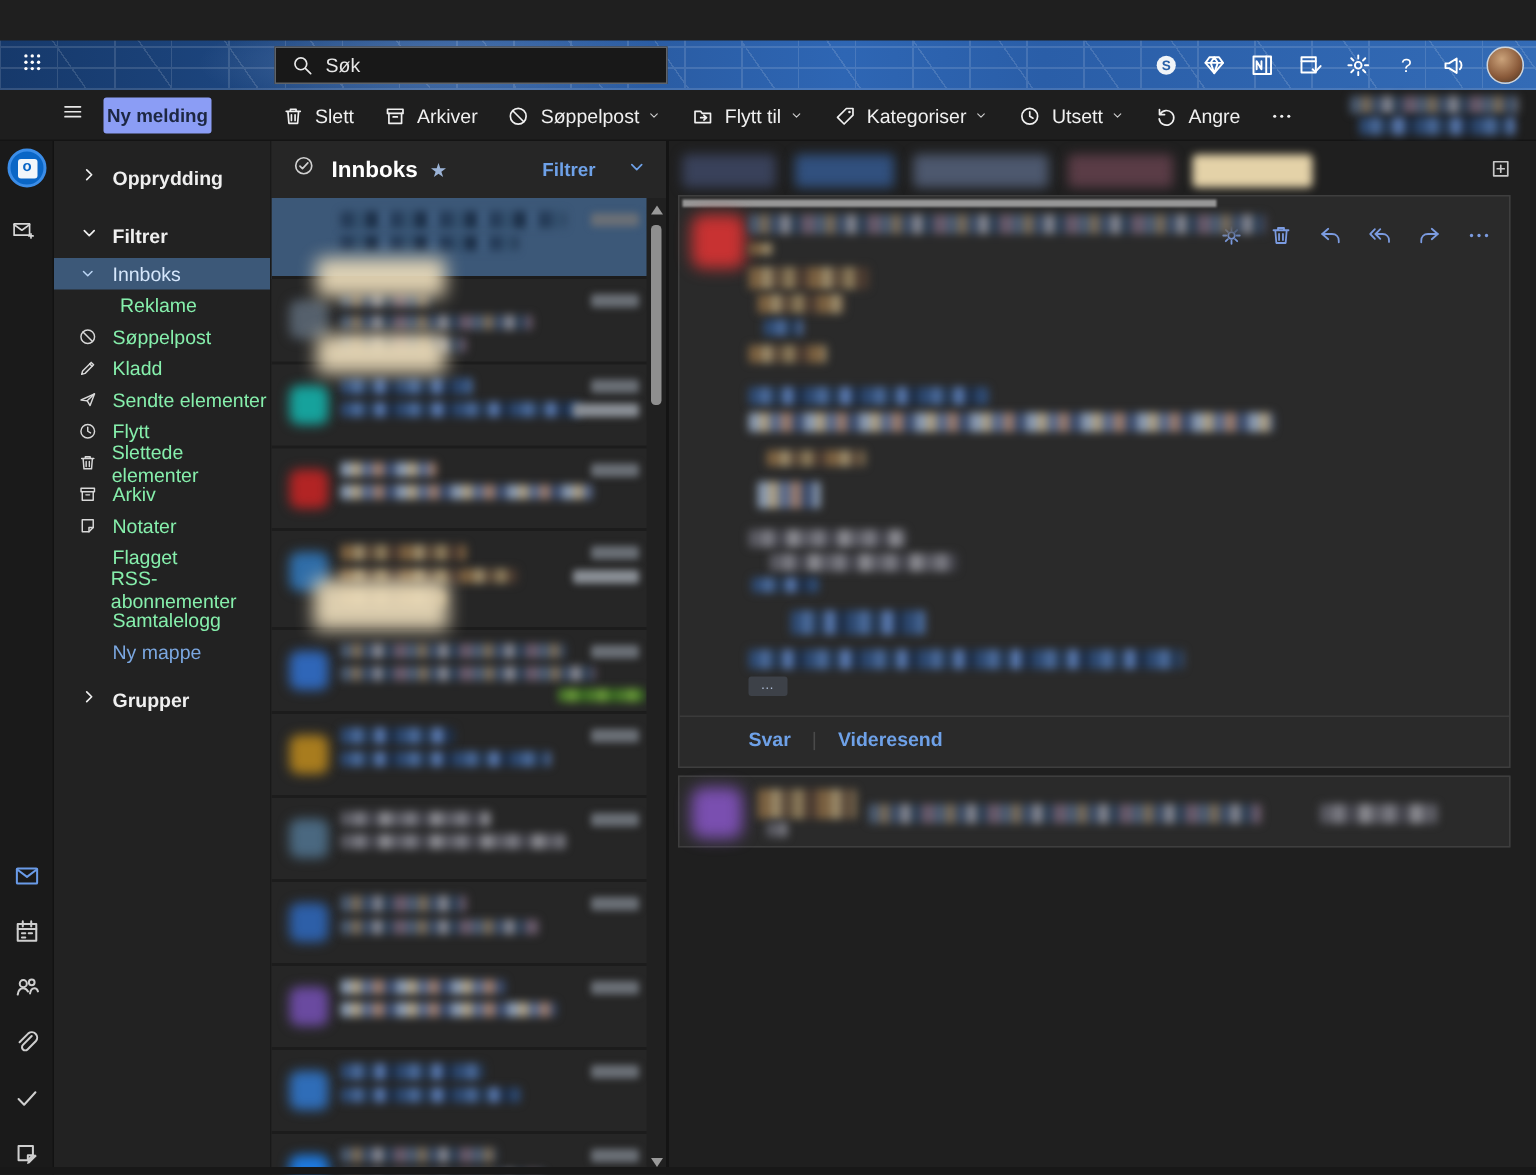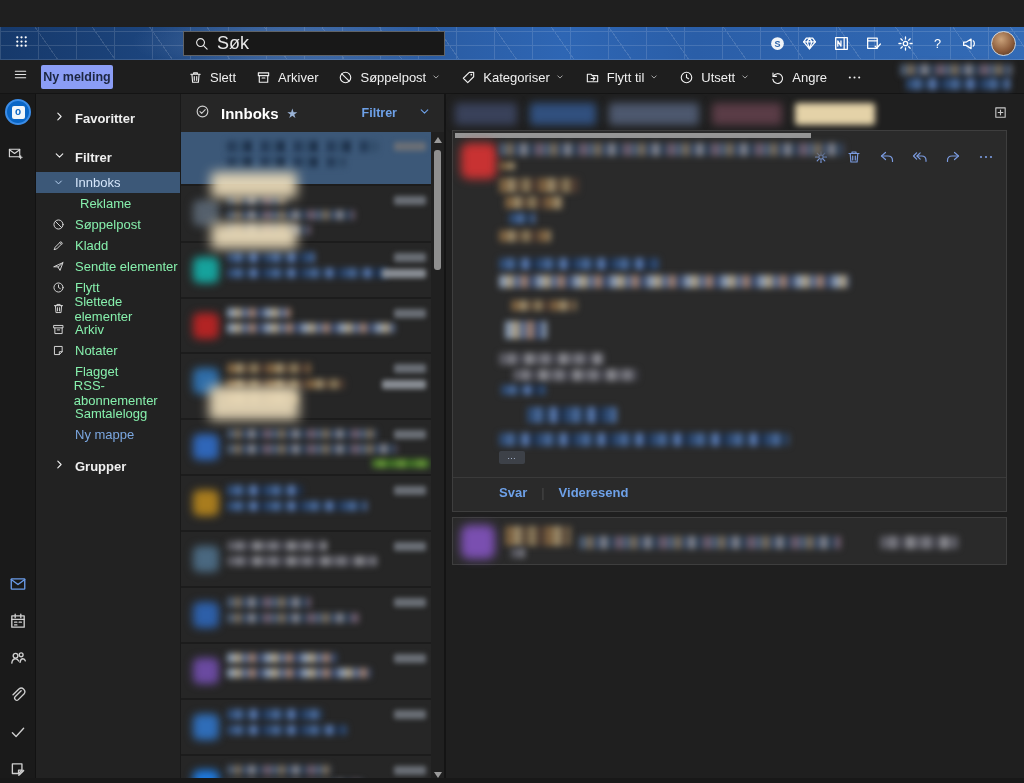--- a/index.html
+++ b/index.html
@@ -26,30 +26,30 @@
       repeating-linear-gradient(0deg, #fff 0 1px, transparent 1px 14px),
       repeating-linear-gradient(55deg, #fff 0 1px, transparent 1px 47px);
   }
   #banner::after { content:""; position:absolute; left:130px; top:-20px; width:320px; height:70px;
     background:radial-gradient(ellipse at center, rgba(200,220,255,.28), transparent 70%); }
   .banner-inner { position:relative; height:33px; display:flex; align-items:center; z-index:2; }
   #waffle { width:30px; height:26px; margin-left:6px; display:flex; align-items:center; justify-content:center; color:#fff; }
   #searchbox { position:absolute; left:183px; top:4px; width:262px; height:25px;
     background:#181818; border:1px solid #5f6368; display:flex; align-items:center; color:#efefef; }
   #searchbox .glyph { margin:0 8px 0 10px; display:flex; color:#e8e8e8; }
-  #searchbox .ph { font-size:18px; color:#e8e8e8; }
+  #searchbox .ph { font-size:13px; color:#e8e8e8; }
   #banner-right { position:absolute; right:4px; top:0; height:33px; display:flex; align-items:center; gap:4px; }
   .banner-icon { width:28px; height:28px; display:flex; align-items:center; justify-content:center; color:#fff; }
   #top-avatar { width:25px; height:25px; border-radius:50%; margin:0 4px;
     background:radial-gradient(circle at 40% 32%, #caa27a, #8a5a3a 58%, #45301f);
     border:1px solid #cfd6dd; }
 
   
   #toolbar { position:absolute; left:0; top:60px; width:1024px; height:34px; background:#1e1e1e;
-    display:flex; align-items:center; border-bottom:1px solid #141414; }
+    display:flex; align-items:center; border-bottom:1px solid #141414;padding-left:28px; }
   #hamburger { width:32px; height:30px; margin-left:4px; display:flex; align-items:center; justify-content:center; color:#e8e8e8; }
   #new-msg-btn { margin-left:5px; width:72px; height:24px; background:#8b9df5; color:#1d2742;
     font-size:12.5px; font-weight:bold; border:none; border-radius:2px; display:flex; align-items:center; justify-content:center; }
   #toolbar-actions { position:absolute; left:178px; top:0; height:34px; display:flex; align-items:flex-start; }
   .tb-act { display:flex; align-items:center; gap:7px; padding:0 10px; height:34px; color:#f0f0f0; font-size:13px; }
   .tb-act .chev { display:flex; color:#cfcfcf; margin-left:-2px; }
   #toolbar-blur { position:absolute; right:8px; top:4px; width:116px; height:27px; }
 
   
   #main { position:absolute; left:0; top:94px; width:1024px; height:689px; display:flex; }
@@ -247,39 +247,39 @@
           <span data-interactable="false">Søppelpost</span>
           <span class="chev" data-interactable="false">
             <svg viewBox="0 0 16 16" width="10" height="10" fill="none" stroke="currentColor" stroke-width="1.2" stroke-linecap="round" stroke-linejoin="round">
               <path d="M4.5 6.2L8 9.7l3.5-3.5"></path>
             </svg>
           </span>
         </div>
         <div class="tb-act" data-interactable="true">
           <span data-interactable="false" style="display:flex">
             <svg viewBox="0 0 16 16" width="15" height="15" fill="none" stroke="currentColor" stroke-width="1.2" stroke-linecap="round" stroke-linejoin="round">
-              <path d="M2.5 8.8L8.8 2.5h4.7v4.7L7.2 13.5z"></path>
-              <circle cx="11" cy="5" r="0.9" fill="currentColor" stroke="none"></circle>
-            </svg>
-          </span>
-          <span data-interactable="false">Kategoriser</span>
+              <path d="M2.5 4.5h4l1.2 1.5h5.8v6.5h-11z"></path>
+              <path d="M6.5 9h4M8.8 7.3L10.7 9l-1.9 1.7"></path>
+            </svg>
+          </span>
+          <span data-interactable="false">Flytt til</span>
           <span class="chev" data-interactable="false">
             <svg viewBox="0 0 16 16" width="10" height="10" fill="none" stroke="currentColor" stroke-width="1.2" stroke-linecap="round" stroke-linejoin="round">
               <path d="M4.5 6.2L8 9.7l3.5-3.5"></path>
             </svg>
           </span>
         </div>
         <div class="tb-act" data-interactable="true">
           <span data-interactable="false" style="display:flex">
             <svg viewBox="0 0 16 16" width="15" height="15" fill="none" stroke="currentColor" stroke-width="1.2" stroke-linecap="round" stroke-linejoin="round">
-              <path d="M2.5 4.5h4l1.2 1.5h5.8v6.5h-11z"></path>
-              <path d="M6.5 9h4M8.8 7.3L10.7 9l-1.9 1.7"></path>
-            </svg>
-          </span>
-          <span data-interactable="false">Flytt til</span>
+              <path d="M2.5 8.8L8.8 2.5h4.7v4.7L7.2 13.5z"></path>
+              <circle cx="11" cy="5" r="0.9" fill="currentColor" stroke="none"></circle>
+            </svg>
+          </span>
+          <span data-interactable="false">Kategoriser</span>
           <span class="chev" data-interactable="false">
             <svg viewBox="0 0 16 16" width="10" height="10" fill="none" stroke="currentColor" stroke-width="1.2" stroke-linecap="round" stroke-linejoin="round">
               <path d="M4.5 6.2L8 9.7l3.5-3.5"></path>
             </svg>
           </span>
         </div>
         <div class="tb-act" data-interactable="true">
           <span data-interactable="false" style="display:flex">
             <svg viewBox="0 0 16 16" width="15" height="15" fill="none" stroke="currentColor" stroke-width="1.2" stroke-linecap="round" stroke-linejoin="round">
               <circle cx="8" cy="8" r="5.6"></circle>
@@ -371,21 +371,21 @@
           </span>
         </div>
     </div>
 
     <div id="sidebar" data-interactable="false">
       <div style="height:13px"></div>
       <div class="sb-section" data-interactable="true">
         <span class="ic" data-interactable="false"><svg viewBox="0 0 16 16" width="15" height="15" fill="none" stroke="currentColor" stroke-width="1.2" stroke-linecap="round" stroke-linejoin="round">
               <path d="M6.2 4.5L9.7 8l-3.5 3.5"></path>
             </svg></span>
-        <span data-interactable="false">Favoritter</span>
+        <span data-interactable="false">Opprydding</span>
       </div>
       <div style="height:17px"></div>
       <div class="sb-section" data-interactable="true">
         <span class="ic" data-interactable="false"><svg viewBox="0 0 16 16" width="15" height="15" fill="none" stroke="currentColor" stroke-width="1.2" stroke-linecap="round" stroke-linejoin="round">
               <path d="M4.5 6.2L8 9.7l3.5-3.5"></path>
             </svg></span>
         <span data-interactable="false">Filtrer</span>
       </div>
       <div style="height:4px"></div>
       <div id="sidebar-folders" data-interactable="false">

